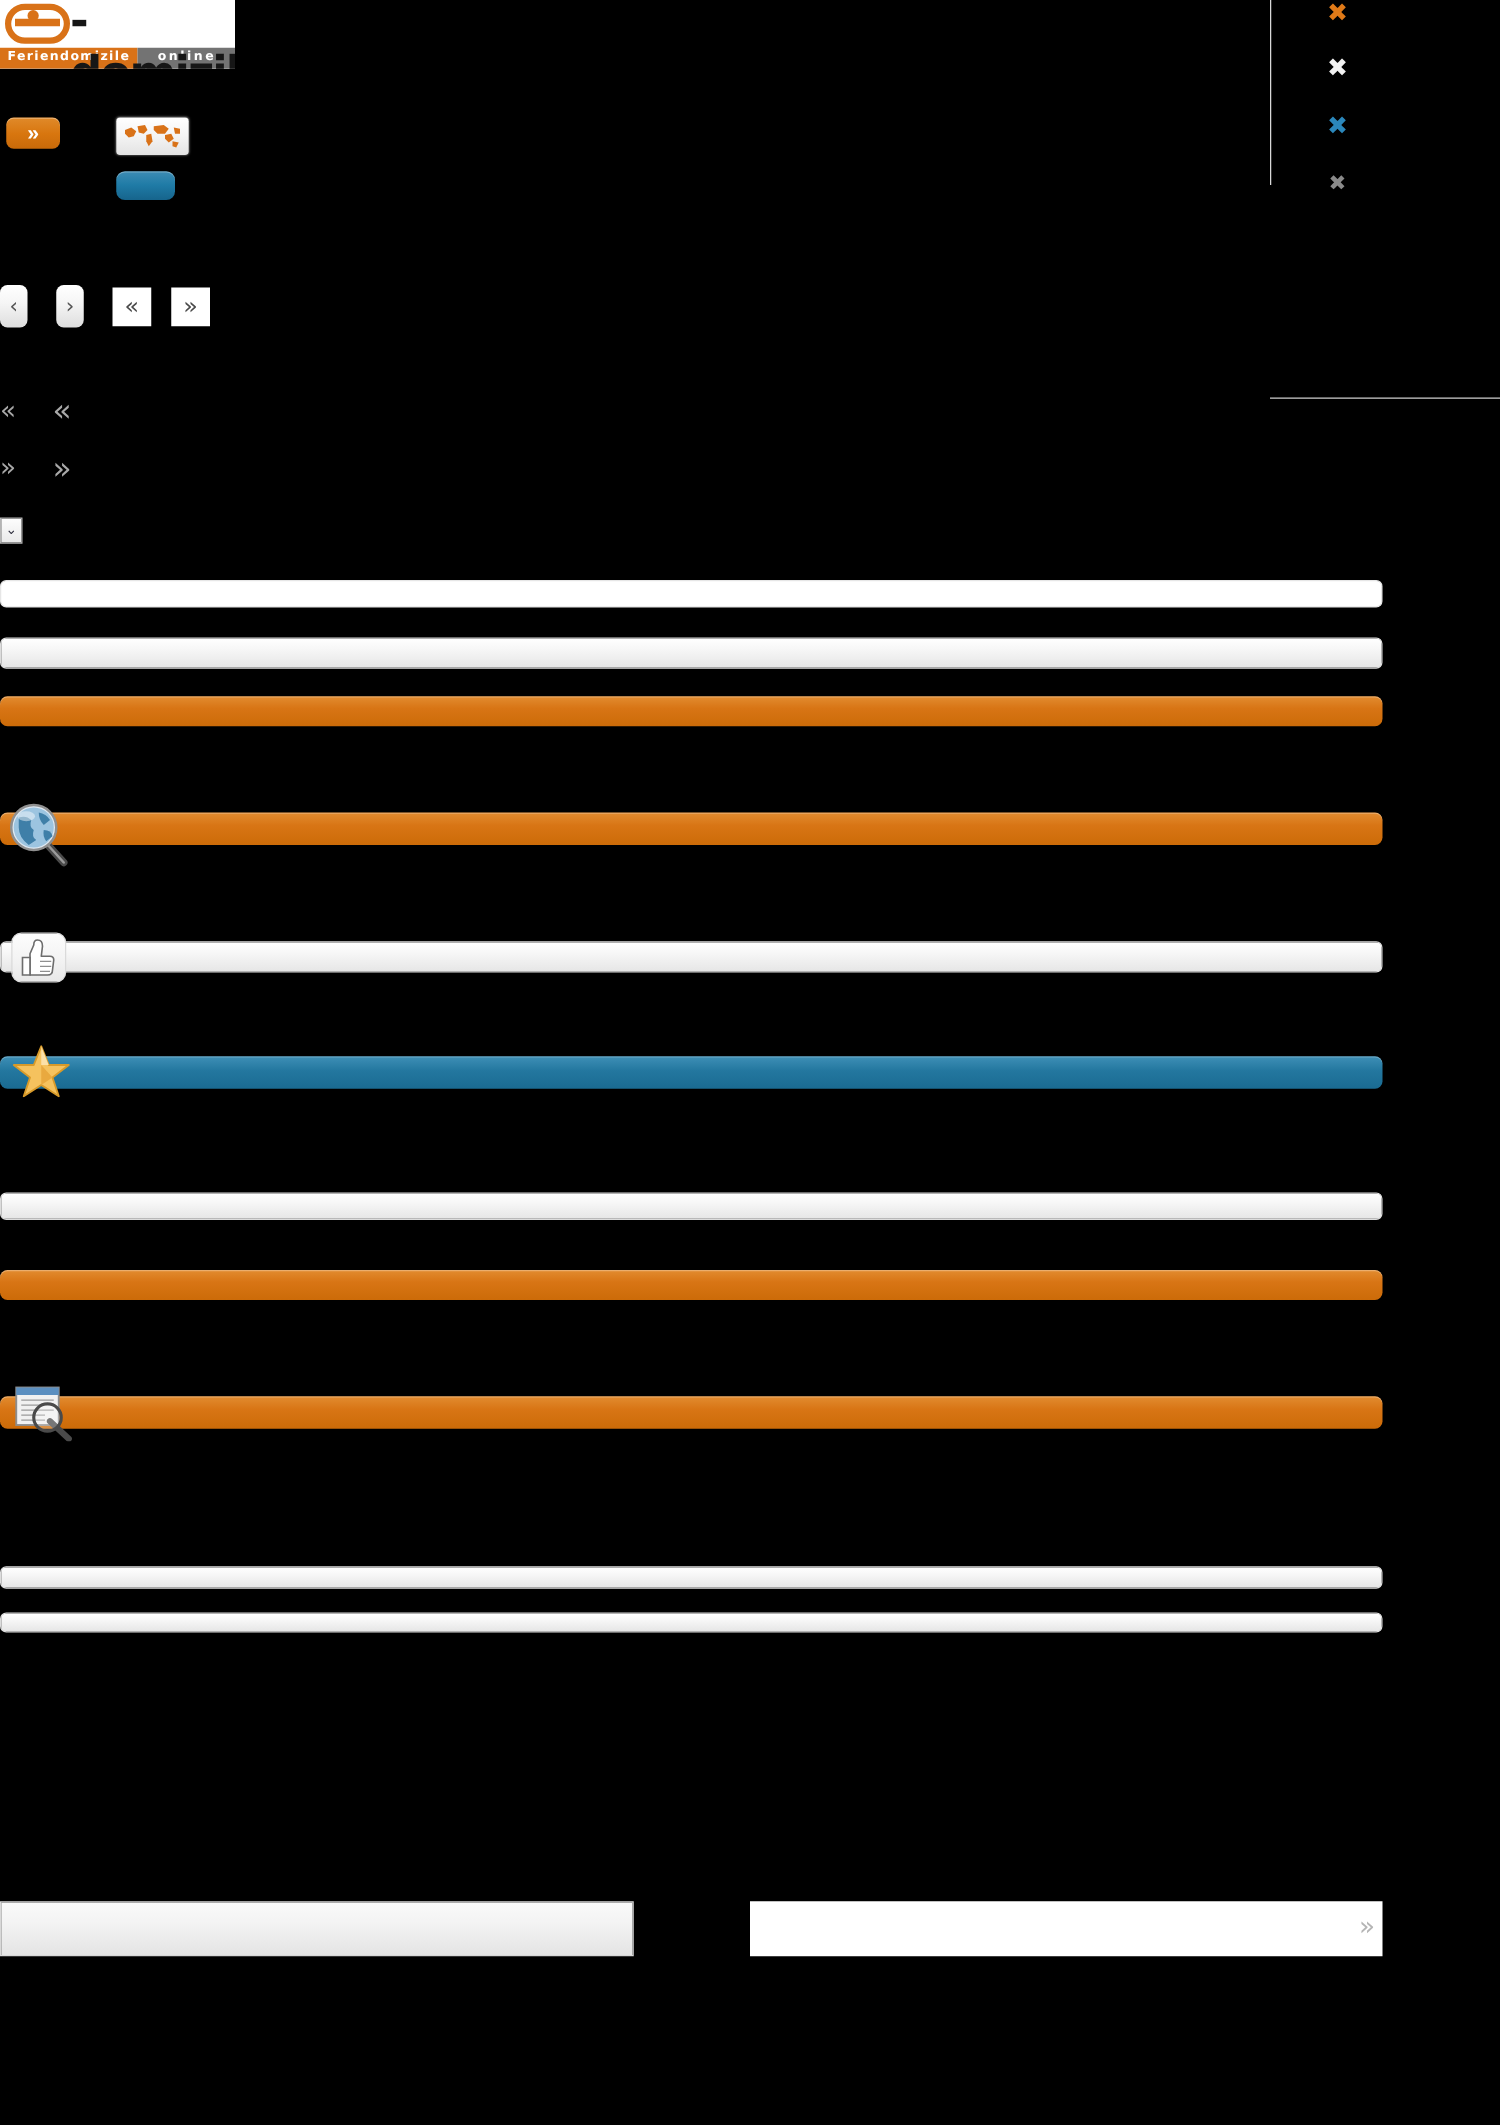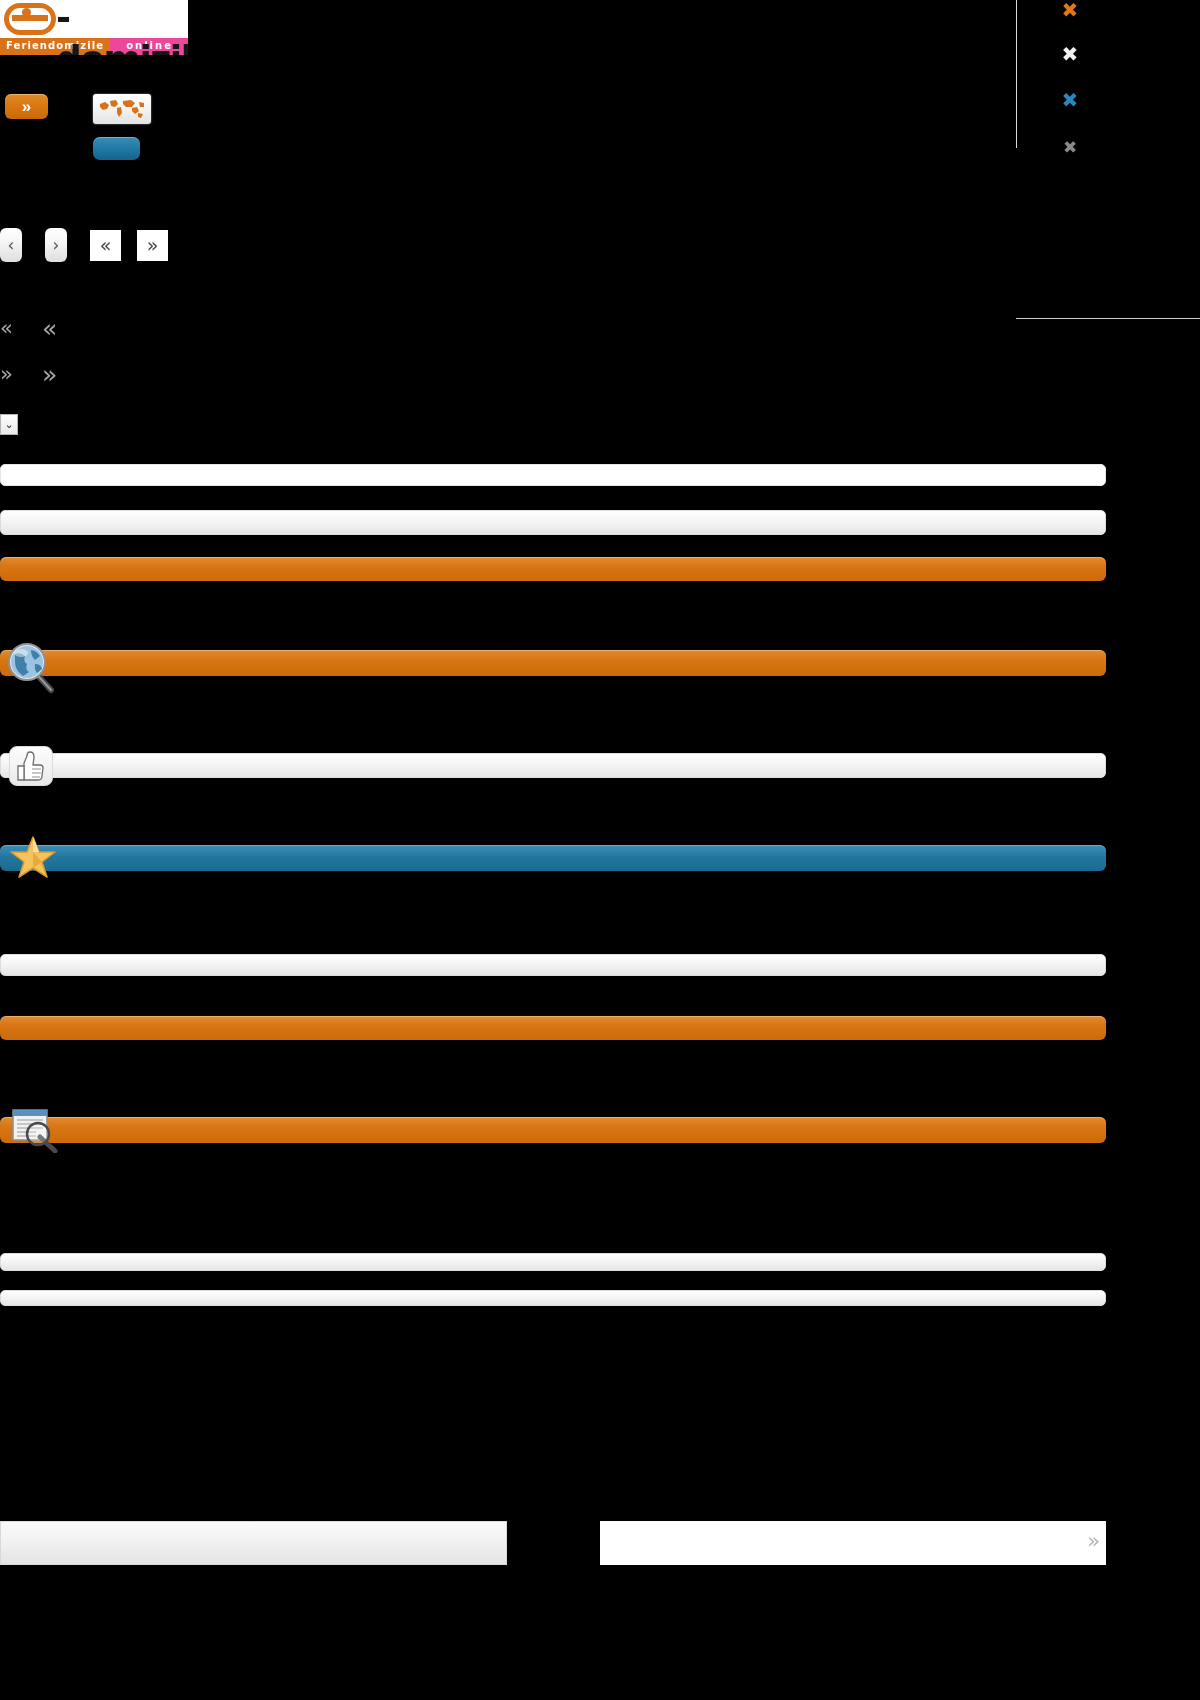--- a/index.html
+++ b/index.html
@@ -67,21 +67,21 @@
     font-weight: bold;
     letter-spacing: 1.1px;
     color: #fff;
     font-family: "DejaVu Sans", sans-serif;
   }
   #logo .logo-tag1 {
     background: #d97218;
     padding: 2px 6px 0 6px;
   }
   #logo .logo-tag2 {
-    background: #ec4899;
+    background: #737373;
     flex: 1;
     padding: 2px 0 0 16px;
     letter-spacing: 2px;
   }
 
   
   #skip-btn {
     left: 5px; top: 94px;
     width: 43px; height: 25px;
     border-radius: 6px;

